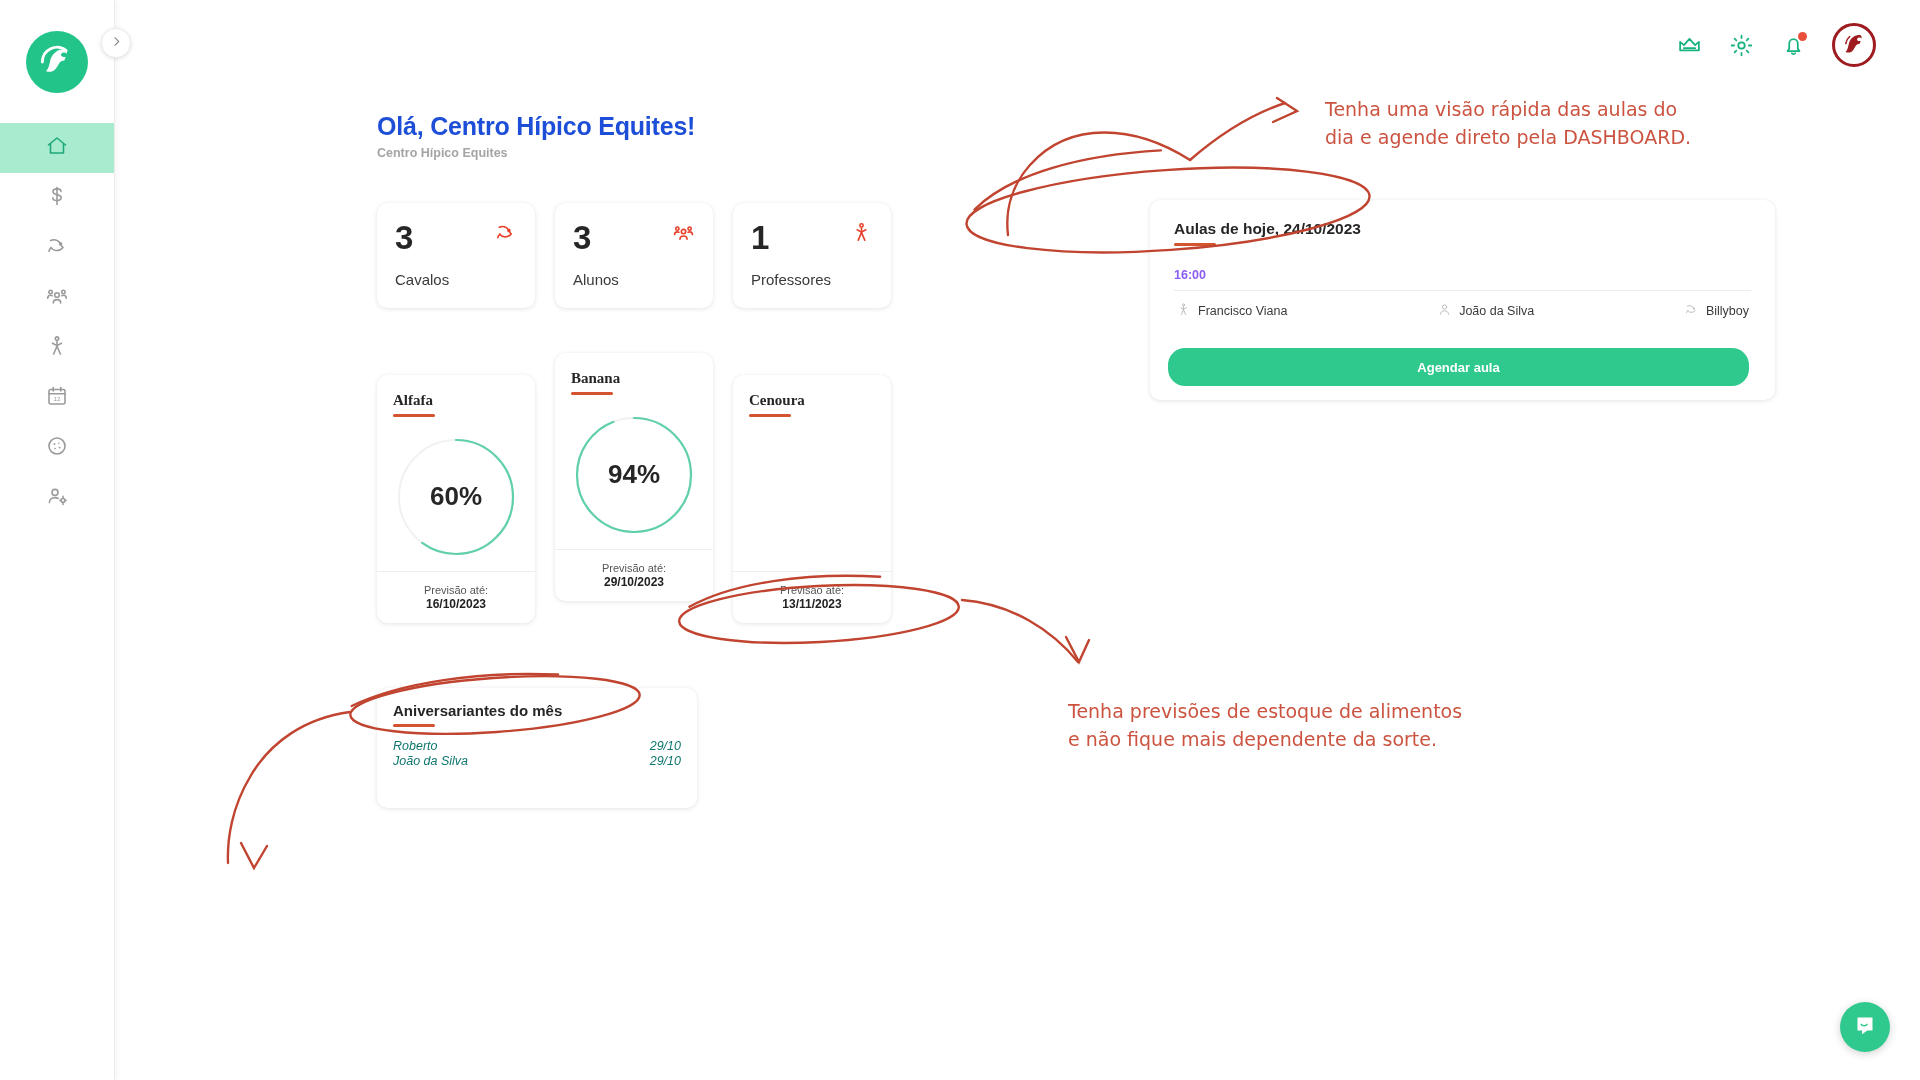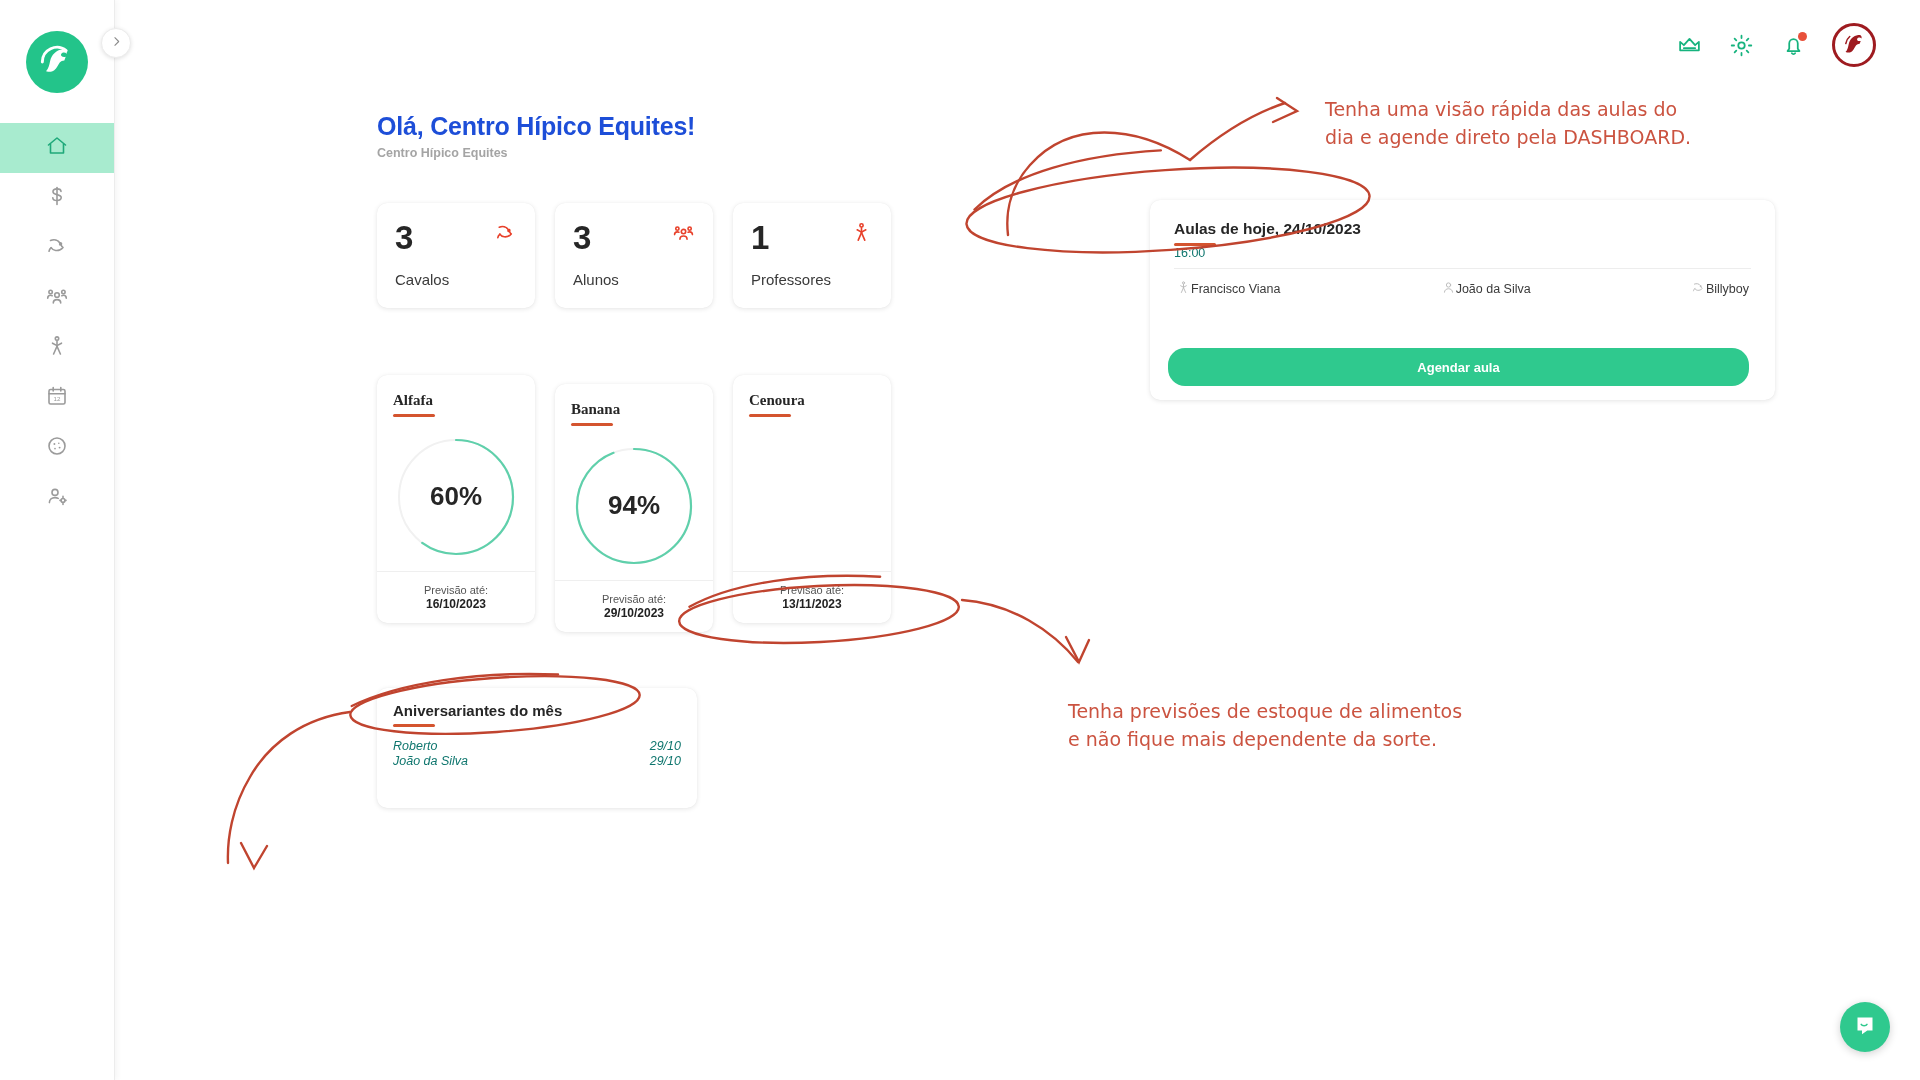--- a/index.html
+++ b/index.html
@@ -113,24 +113,24 @@
   .bd-rows { padding: 12px 16px 0 16px; }
   .bd-row { display: flex; justify-content: space-between; font-size: 12.5px; color: #0f766e; line-height: 1.25; font-style: italic; }
 
   
   #classes {
     position: absolute; left: 1035px; top: 200px; width: 625px; height: 200px;
     padding: 20px 24px 0 24px;
   }
   #classes .head .t { font-size: 15.5px; font-weight: 700; color: #262626; }
   #classes .head .rule { width: 42px; height: 2.5px; background: #d4542f; margin-top: 5px; border-radius: 2px; }
-  #classes .time { font-size: 12.5px; font-weight: 400; color: #0f766e; }
+  #classes .time { font-size: 12.5px; font-weight: 700; color: #8b5cf6; margin-top: 22px; }
   #classes .divider { height: 1px; background: #ededed; margin-top: 8px; }
   #classes .people { display: flex; justify-content: space-between; padding: 11px 2px 0 2px; }
-  .person { display: flex; align-items: center; gap: 0; font-size: 12.5px; color: #3a3a3a; }
+  .person { display: flex; align-items: center; gap: 7px; font-size: 12.5px; color: #3a3a3a; }
   .person svg { stroke: #b9b9b9; fill: none; stroke-width: 1.5; stroke-linecap: round; stroke-linejoin: round; }
   #schedule-btn {
     position: absolute; left: 18px; right: 26px; bottom: 14px; height: 38px;
     background: #2fc98e; color: #ffffff; border: none; border-radius: 17px;
     font-size: 13px; font-weight: 700; cursor: pointer;
     font-family: "Liberation Sans", sans-serif;
   }
 
   
   #annotations { position: absolute; inset: 0; pointer-events: none; z-index: 20; }
@@ -353,21 +353,21 @@
           <circle class="gauge-arc" cx="63" cy="63" r="57" fill="none" stroke="#5fd0ab" stroke-width="2.2" stroke-linecap="round" transform="rotate(-90 63 63)" stroke-dasharray="358.1415625092364" stroke-dashoffset="143.25662500369455"></circle>
         </svg>
         <div class="gauge-pct">60%</div>
       </div>
       <div class="gauge-foot">
         <div class="lbl">Previsão até:</div>
         <div class="val">16/10/2023</div>
       </div>
     </div>
 
-    <div class="card gauge-card" style="left:440px; top:384px;">
+    <div class="card gauge-card" style="left:440px; top:353px;">
       <div class="gauge-head">
         <div class="gauge-title">Banana</div>
         <div class="gauge-rule"></div>
       </div>
       <div class="gauge-ring">
         <svg width="126" height="126" viewBox="0 0 126 126">
           <circle cx="63" cy="63" r="57" fill="none" stroke="#f1f1f1" stroke-width="2"></circle>
           <circle class="gauge-arc" cx="63" cy="63" r="57" fill="none" stroke="#5fd0ab" stroke-width="2.2" stroke-linecap="round" transform="rotate(-90 63 63)" stroke-dasharray="358.1415625092364" stroke-dashoffset="21.488493750554202"></circle>
         </svg>
         <div class="gauge-pct">94%</div>

